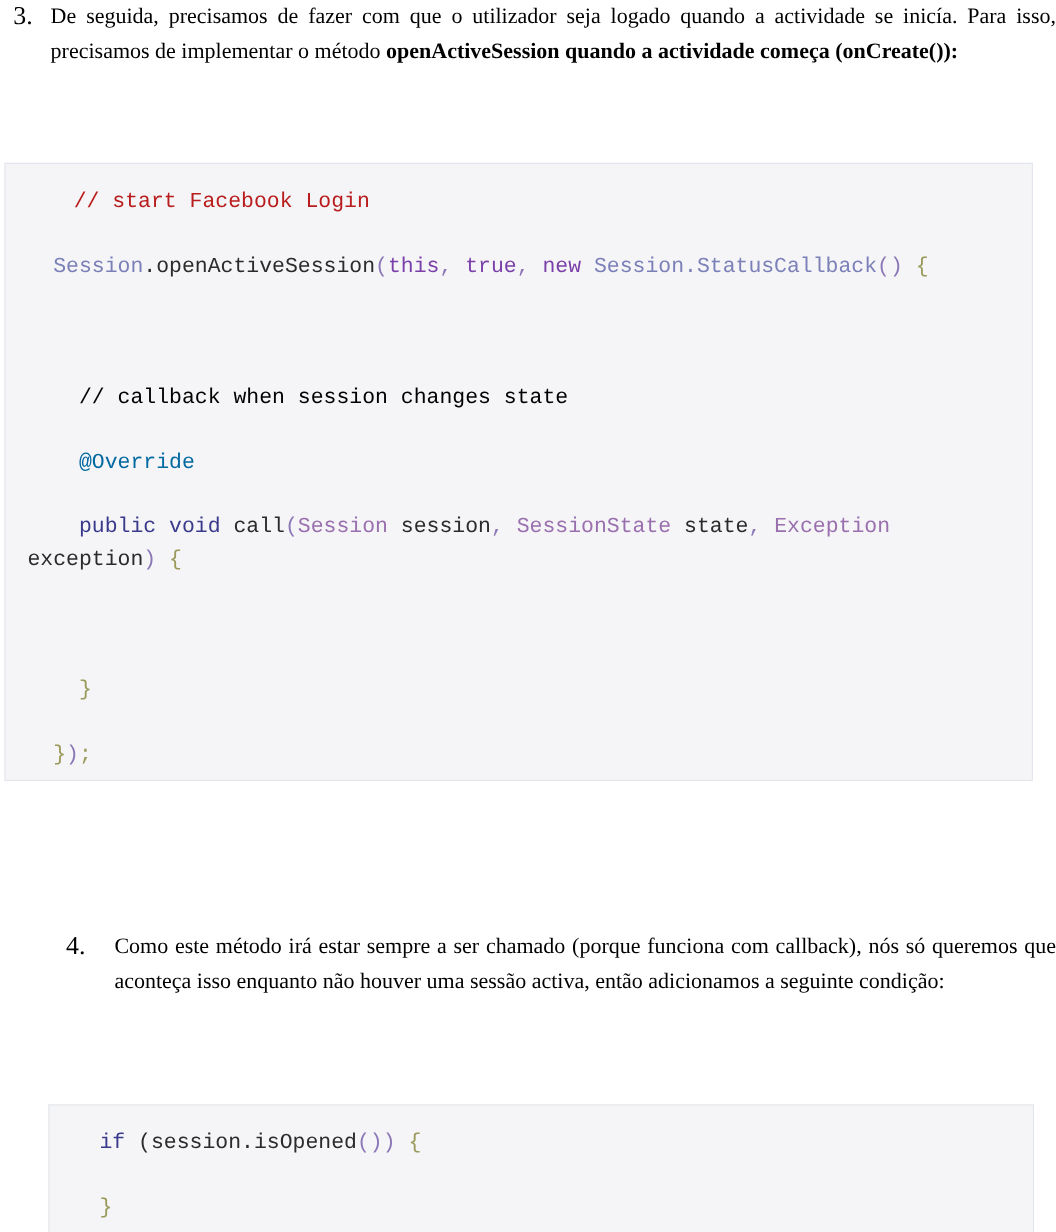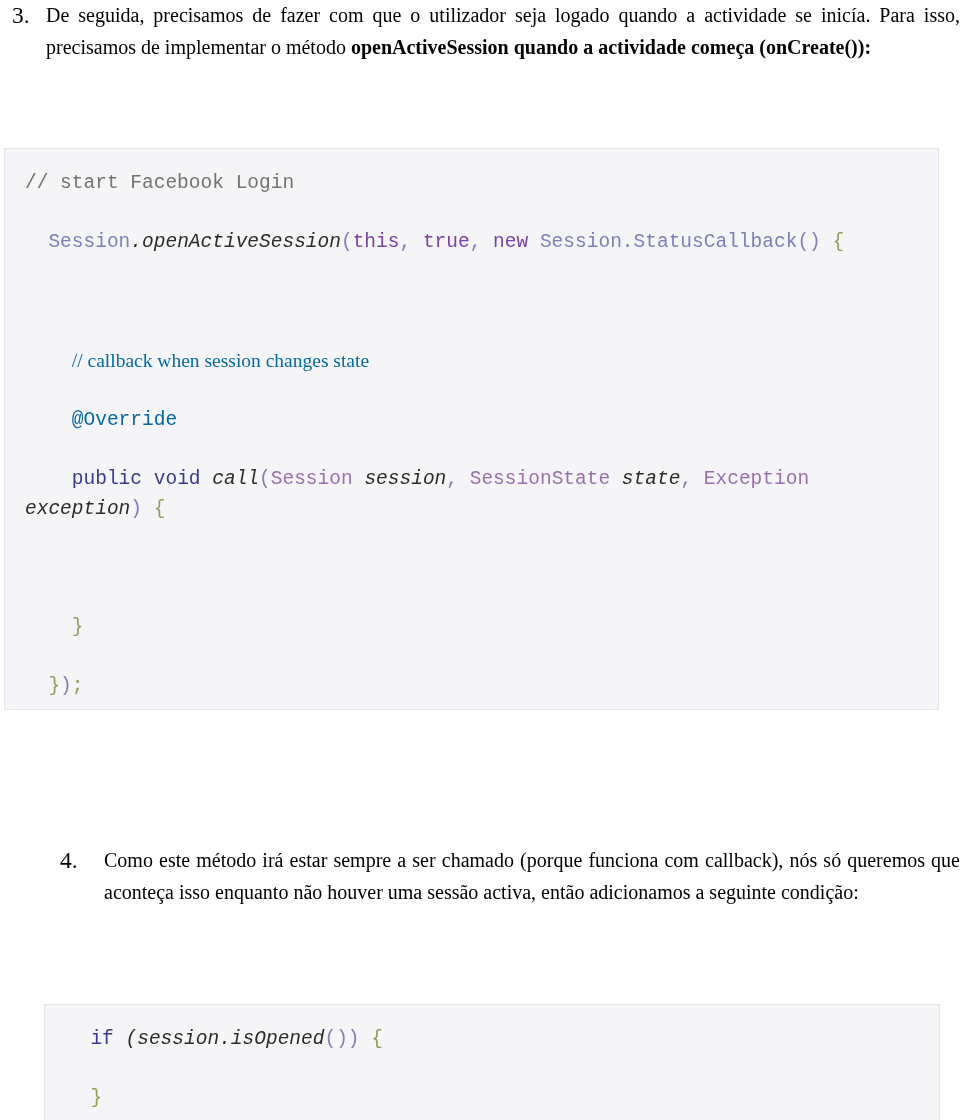--- a/index.html
+++ b/index.html
@@ -73,40 +73,40 @@
   }
 
   .code-line {
     position: absolute;
     white-space: pre;
   }
 
   
   .tok-comment { color: #9e5b5b; }
   .tok-type    { color: #7b81b8; }
-  .tok-plain   { color: #2b2b2b; font-style: italic; }
+  .tok-plain   { color: #2b2b2b; }
   .tok-kw      { color: #7a3fa8; }
   .tok-kw2     { color: #3a3a8c; }
   .tok-punct   { color: #8c78b6; }
   .tok-brace   { color: #9a9a5c; }
   .tok-anno    { color: #2e7d73; }
   .tok-purple  { color: #9a6fae; }
 </style>
 </head>
 <body>
 
 <div class="para" id="para-3">
   <div class="para-num">3.</div>
   <div class="para-body"><span>De seguida, precisamos de fazer com que o utilizador seja logado quando a actividade se inicía. Para isso, precisamos de implementar o método </span><b>openActiveSession quando a actividade começa (onCreate()):</b></div>
 </div>
 
 <div class="code-block" id="code-block-1">
-  <div class="code-line" style="left:20px; top:20px;"><span class="tok-comment" style="color: #737373;">// start Facebook Login</span></div>
+  <div class="code-line" style="left:20px; top:20px;"><span class="tok-comment" style="color: #b91c1c; margin-left: 42px;">// start Facebook Login</span></div>
   <div class="code-line" style="left:20px; top:79px;"><span class="tok-plain" style="color: rgb(43, 43, 43);">  </span><span class="tok-type" style="color: rgb(123, 129, 184);">Session</span><span class="tok-plain" style="color: rgb(43, 43, 43);">.openActiveSession</span><span class="tok-punct" style="color: rgb(140, 120, 182);">(</span><span class="tok-kw" style="color: rgb(122, 63, 168);">this</span><span class="tok-punct" style="color: rgb(140, 120, 182);">, </span><span class="tok-kw" style="color: rgb(122, 63, 168);">true</span><span class="tok-punct" style="color: rgb(140, 120, 182);">, </span><span class="tok-kw" style="color: rgb(122, 63, 168);">new </span><span class="tok-type" style="color: rgb(123, 129, 184);">Session.StatusCallback</span><span class="tok-punct" style="color: rgb(140, 120, 182);">()</span><span class="tok-brace" style="color: rgb(154, 154, 92);"> {</span></div>
-  <div class="code-line" style="left:20px; top:198px;"><span class="tok-plain" style="color: rgb(43, 43, 43);">    </span><span class="tok-comment" style="color: #0369a1; font-family: Liberation Serif, serif;">// callback when session changes state</span></div>
+  <div class="code-line" style="left:20px; top:198px;"><span class="tok-plain" style="color: rgb(43, 43, 43);">    </span><span class="tok-comment" style="color: #000000;">// callback when session changes state</span></div>
   <div class="code-line" style="left:20px; top:257px;"><span class="tok-plain" style="color: rgb(43, 43, 43);">    </span><span class="tok-anno" style="color: #0369a1;">@Override</span></div>
   <div class="code-line" style="left:20px; top:316px;"><span class="tok-plain" style="color: rgb(43, 43, 43);">    </span><span class="tok-kw2" style="color: rgb(58, 58, 140);">public void </span><span class="tok-plain" style="color: rgb(43, 43, 43);">call</span><span class="tok-punct" style="color: rgb(140, 120, 182);">(</span><span class="tok-purple" style="color: rgb(154, 111, 174);">Session</span><span class="tok-plain" style="color: rgb(43, 43, 43);"> session</span><span class="tok-punct" style="color: rgb(140, 120, 182);">, </span><span class="tok-purple" style="color: rgb(154, 111, 174);">SessionState</span><span class="tok-plain" style="color: rgb(43, 43, 43);"> state</span><span class="tok-punct" style="color: rgb(140, 120, 182);">, </span><span class="tok-purple" style="color: rgb(154, 111, 174);">Exception</span></div>
   <div class="code-line" style="left:20px; top:346px;"><span class="tok-plain" style="color: rgb(43, 43, 43);">exception</span><span class="tok-punct" style="color: rgb(140, 120, 182);">)</span><span class="tok-brace" style="color: rgb(154, 154, 92);"> {</span></div>
   <div class="code-line" style="left:20px; top:464px;"><span class="tok-plain" style="color: rgb(43, 43, 43);">    </span><span class="tok-brace" style="color: rgb(154, 154, 92);">}</span></div>
   <div class="code-line" style="left:20px; top:523px;"><span class="tok-plain" style="color: rgb(43, 43, 43);">  </span><span class="tok-brace" style="color: rgb(154, 154, 92);">}</span><span class="tok-punct" style="color: rgb(140, 120, 182);">)</span><span class="tok-brace" style="color: rgb(154, 154, 92);">;</span></div>
 </div>
 
 <div class="para" id="para-4">
   <div class="para-num">4.</div>
   <div class="para-body"><span>Como este método irá estar sempre a ser chamado (porque funciona com callback), nós só queremos que aconteça isso enquanto não houver uma sessão activa, então adicionamos a seguinte condição:</span></div>

